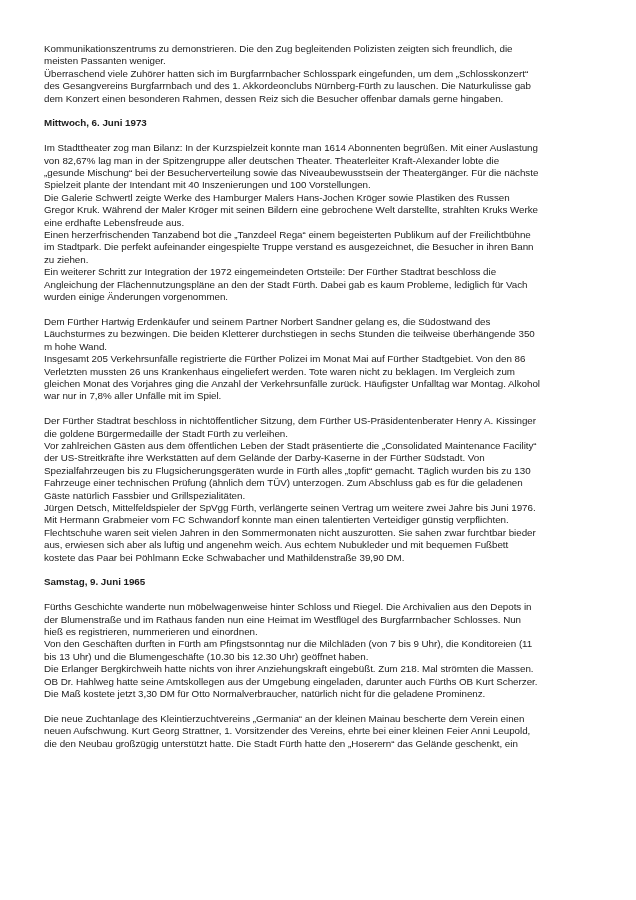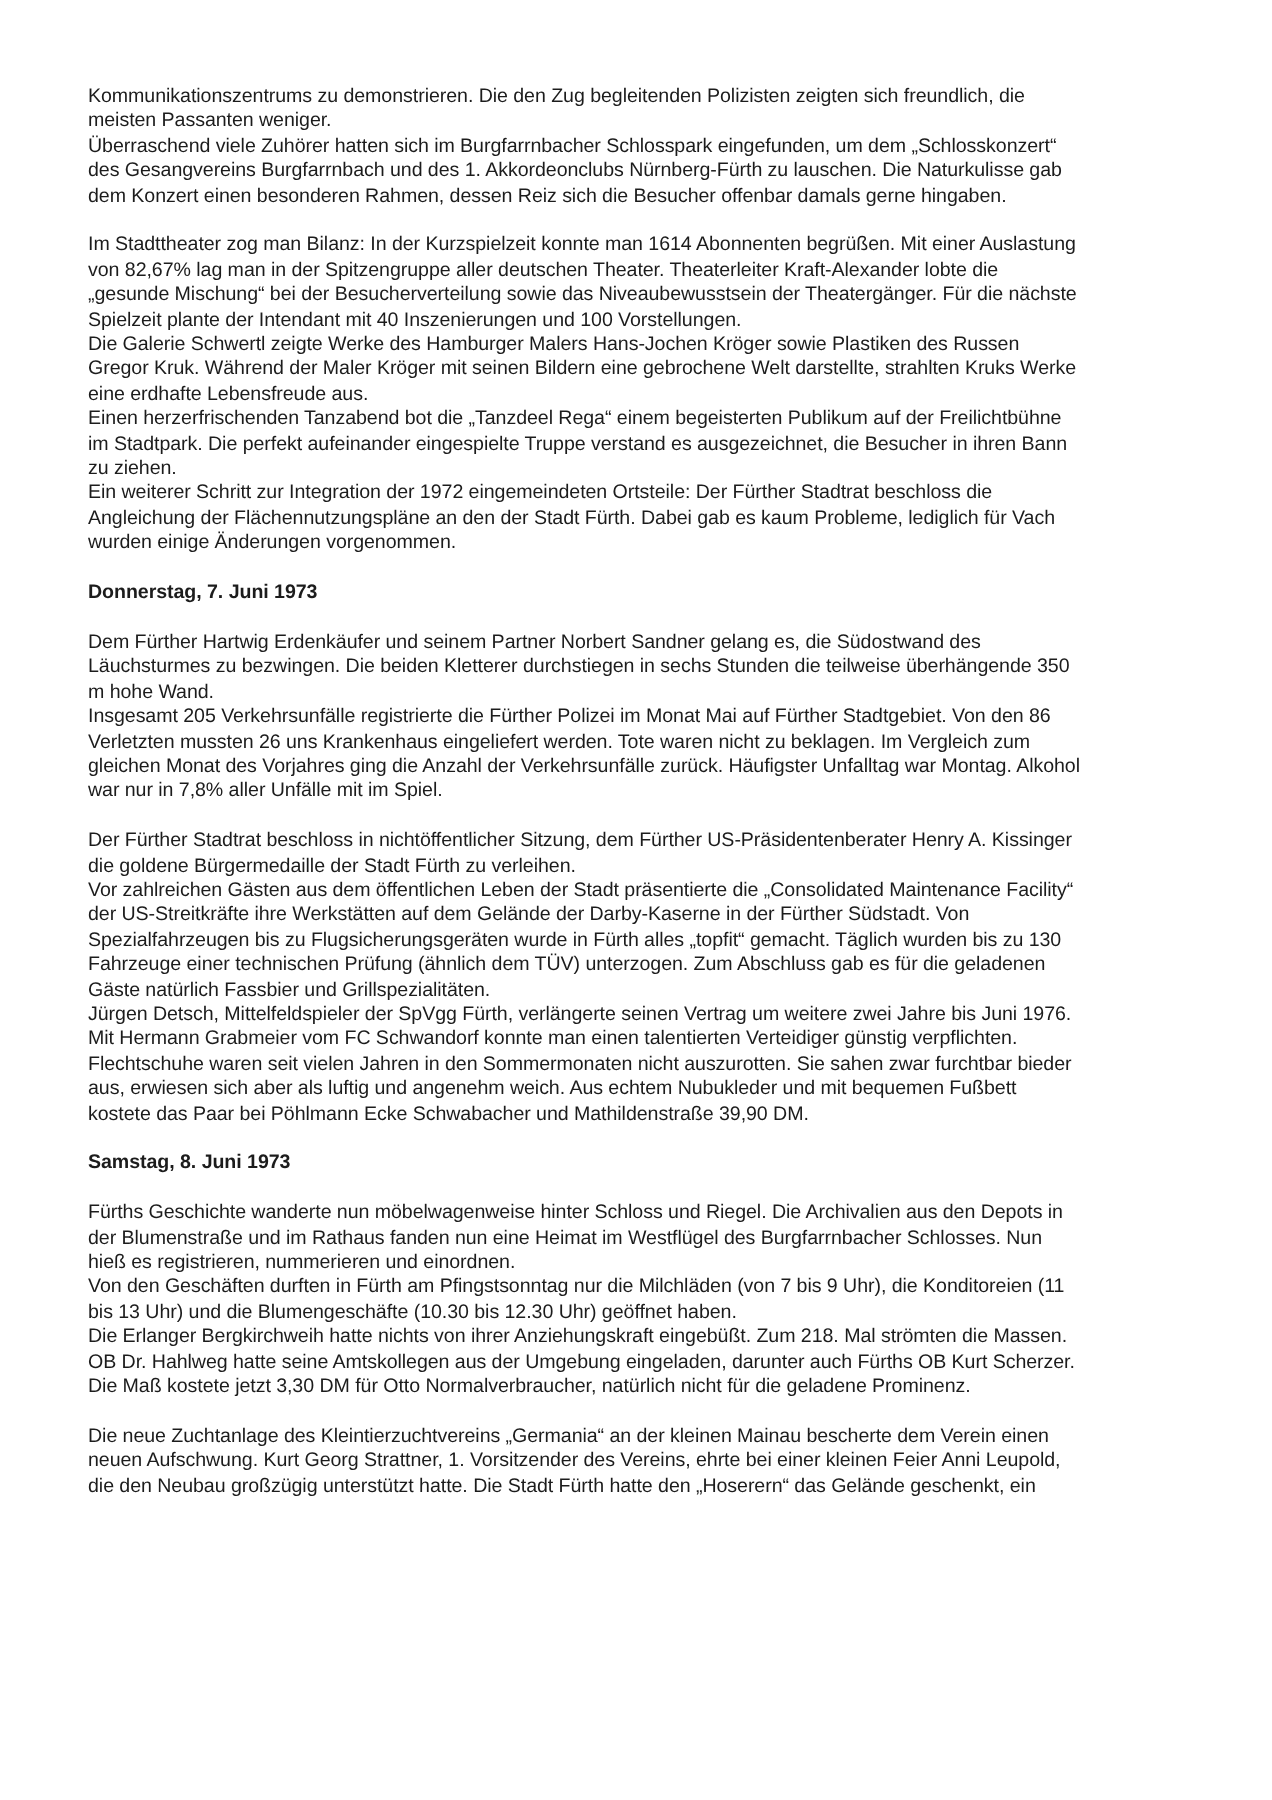--- a/index.html
+++ b/index.html
@@ -49,54 +49,54 @@
 </head>
 <body>
 
 <div class="page">
   <div class="content" id="doc-sections">
       <div class="para">Kommunikationszentrums zu demonstrieren. Die den Zug begleitenden Polizisten zeigten sich freundlich, die
 meisten Passanten weniger.
 Überraschend viele Zuhörer hatten sich im Burgfarrnbacher Schlosspark eingefunden, um dem „Schlosskonzert“
 des Gesangvereins Burgfarrnbach und des 1. Akkordeonclubs Nürnberg-Fürth zu lauschen. Die Naturkulisse gab
 dem Konzert einen besonderen Rahmen, dessen Reiz sich die Besucher offenbar damals gerne hingaben.</div>
+      <div class="heading">Mittwoch, 6. Juni 1973</div>
       <div class="para">Im Stadttheater zog man Bilanz: In der Kurzspielzeit konnte man 1614 Abonnenten begrüßen. Mit einer Auslastung
 von 82,67% lag man in der Spitzengruppe aller deutschen Theater. Theaterleiter Kraft-Alexander lobte die
 „gesunde Mischung“ bei der Besucherverteilung sowie das Niveaubewusstsein der Theatergänger. Für die nächste
 Spielzeit plante der Intendant mit 40 Inszenierungen und 100 Vorstellungen.
 Die Galerie Schwertl zeigte Werke des Hamburger Malers Hans-Jochen Kröger sowie Plastiken des Russen
 Gregor Kruk. Während der Maler Kröger mit seinen Bildern eine gebrochene Welt darstellte, strahlten Kruks Werke
 eine erdhafte Lebensfreude aus.
 Einen herzerfrischenden Tanzabend bot die „Tanzdeel Rega“ einem begeisterten Publikum auf der Freilichtbühne
 im Stadtpark. Die perfekt aufeinander eingespielte Truppe verstand es ausgezeichnet, die Besucher in ihren Bann
 zu ziehen.
 Ein weiterer Schritt zur Integration der 1972 eingemeindeten Ortsteile: Der Fürther Stadtrat beschloss die
 Angleichung der Flächennutzungspläne an den der Stadt Fürth. Dabei gab es kaum Probleme, lediglich für Vach
 wurden einige Änderungen vorgenommen.</div>
-      <div class="heading">Donnerstag, 7. Juni 1973</div>
       <div class="para">Dem Fürther Hartwig Erdenkäufer und seinem Partner Norbert Sandner gelang es, die Südostwand des
 Läuchsturmes zu bezwingen. Die beiden Kletterer durchstiegen in sechs Stunden die teilweise überhängende 350
 m hohe Wand.
 Insgesamt 205 Verkehrsunfälle registrierte die Fürther Polizei im Monat Mai auf Fürther Stadtgebiet. Von den 86
 Verletzten mussten 26 uns Krankenhaus eingeliefert werden. Tote waren nicht zu beklagen. Im Vergleich zum
 gleichen Monat des Vorjahres ging die Anzahl der Verkehrsunfälle zurück. Häufigster Unfalltag war Montag. Alkohol
 war nur in 7,8% aller Unfälle mit im Spiel.</div>
       <div class="para">Der Fürther Stadtrat beschloss in nichtöffentlicher Sitzung, dem Fürther US-Präsidentenberater Henry A. Kissinger
 die goldene Bürgermedaille der Stadt Fürth zu verleihen.
 Vor zahlreichen Gästen aus dem öffentlichen Leben der Stadt präsentierte die „Consolidated Maintenance Facility“
 der US-Streitkräfte ihre Werkstätten auf dem Gelände der Darby-Kaserne in der Fürther Südstadt. Von
 Spezialfahrzeugen bis zu Flugsicherungsgeräten wurde in Fürth alles „topfit“ gemacht. Täglich wurden bis zu 130
 Fahrzeuge einer technischen Prüfung (ähnlich dem TÜV) unterzogen. Zum Abschluss gab es für die geladenen
 Gäste natürlich Fassbier und Grillspezialitäten.
 Jürgen Detsch, Mittelfeldspieler der SpVgg Fürth, verlängerte seinen Vertrag um weitere zwei Jahre bis Juni 1976.
 Mit Hermann Grabmeier vom FC Schwandorf konnte man einen talentierten Verteidiger günstig verpflichten.
 Flechtschuhe waren seit vielen Jahren in den Sommermonaten nicht auszurotten. Sie sahen zwar furchtbar bieder
 aus, erwiesen sich aber als luftig und angenehm weich. Aus echtem Nubukleder und mit bequemen Fußbett
 kostete das Paar bei Pöhlmann Ecke Schwabacher und Mathildenstraße 39,90 DM.</div>
-      <div class="heading">Samstag, 8. Juni 1973</div>
+      <div class="heading">Samstag, 9. Juni 1965</div>
       <div class="para">Fürths Geschichte wanderte nun möbelwagenweise hinter Schloss und Riegel. Die Archivalien aus den Depots in
 der Blumenstraße und im Rathaus fanden nun eine Heimat im Westflügel des Burgfarrnbacher Schlosses. Nun
 hieß es registrieren, nummerieren und einordnen.
 Von den Geschäften durften in Fürth am Pfingstsonntag nur die Milchläden (von 7 bis 9 Uhr), die Konditoreien (11
 bis 13 Uhr) und die Blumengeschäfte (10.30 bis 12.30 Uhr) geöffnet haben.
 Die Erlanger Bergkirchweih hatte nichts von ihrer Anziehungskraft eingebüßt. Zum 218. Mal strömten die Massen.
 OB Dr. Hahlweg hatte seine Amtskollegen aus der Umgebung eingeladen, darunter auch Fürths OB Kurt Scherzer.
 Die Maß kostete jetzt 3,30 DM für Otto Normalverbraucher, natürlich nicht für die geladene Prominenz.</div>
       <div class="para">Die neue Zuchtanlage des Kleintierzuchtvereins „Germania“ an der kleinen Mainau bescherte dem Verein einen
 neuen Aufschwung. Kurt Georg Strattner, 1. Vorsitzender des Vereins, ehrte bei einer kleinen Feier Anni Leupold,

